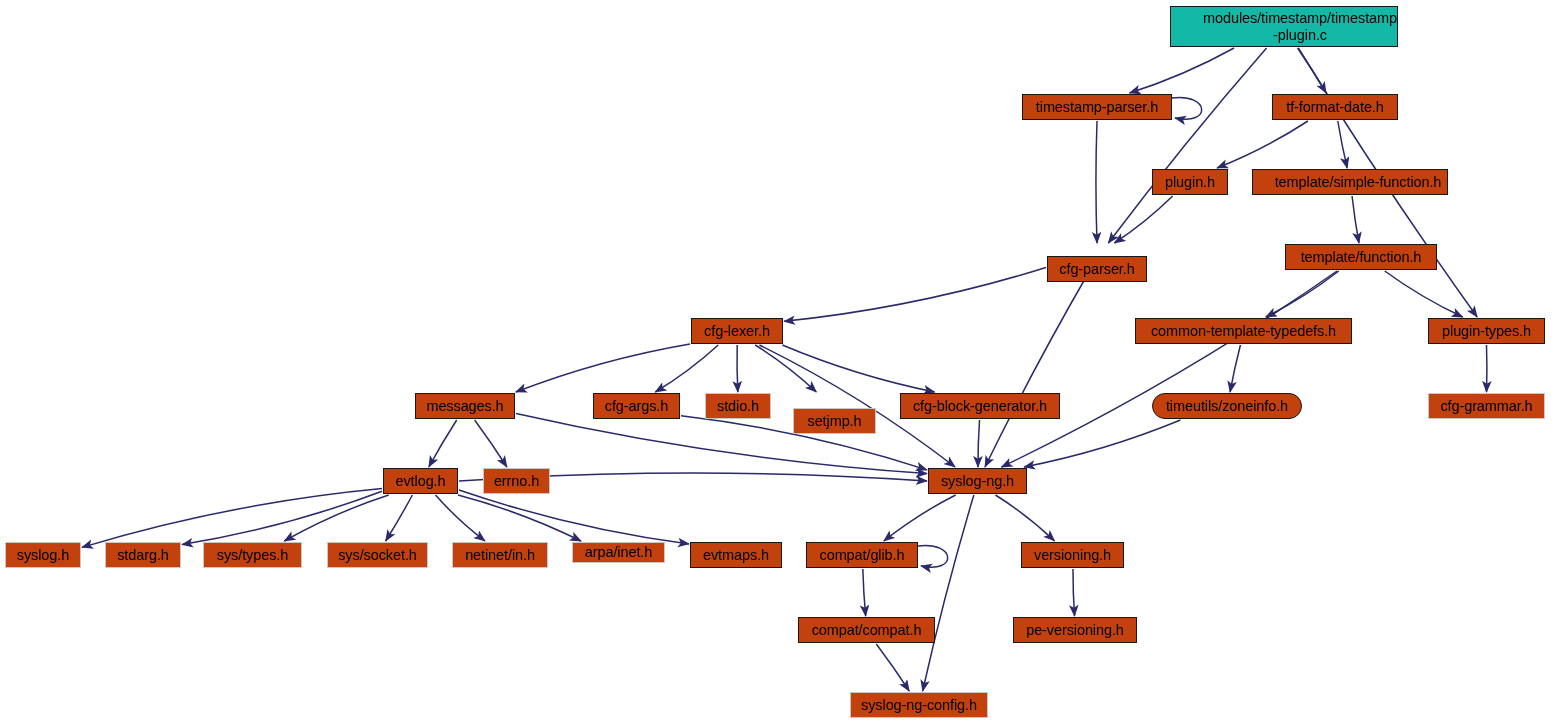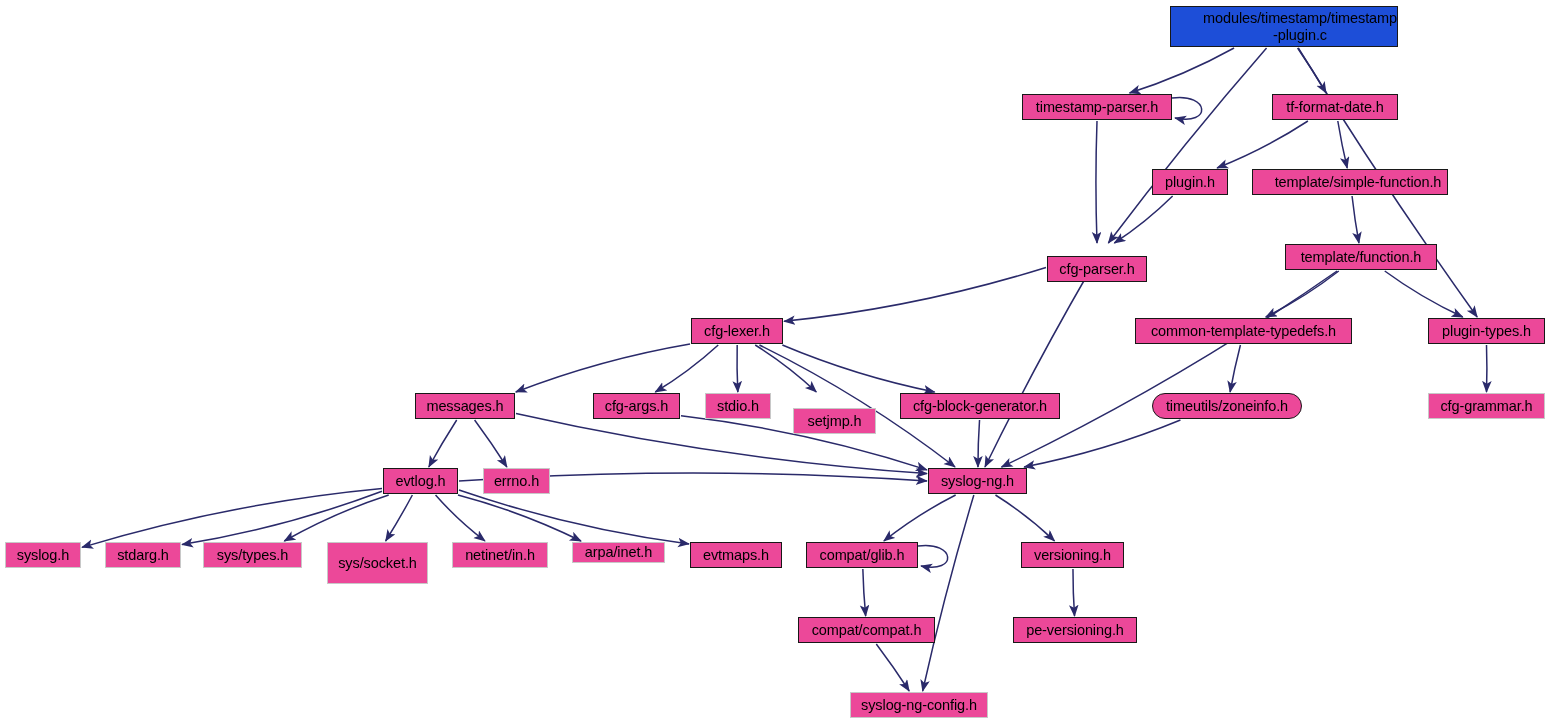--- a/index.html
+++ b/index.html
@@ -27,31 +27,31 @@
   .node {
     position: absolute;
     box-sizing: border-box;
     display: flex;
     align-items: center;
     justify-content: center;
     text-align: center;
     font-size: 14.5px;
     line-height: 1.12;
     color: #000000;
-    background: #ec4899;
+    background: #c2410c;
     border: 1px solid #c8c8c8;
     white-space: nowrap;
     letter-spacing: -0.1px;
   }
   .node.local {
     border: 1.6px solid #181818;
   }
   .node.root {
     border: 1.6px solid #181818;
-    background: #1d4ed8;
+    background: #14b8a6;
     white-space: normal;
     padding-left: 32px;
   }
   .node-label {
     display: block;
     padding: 0 4px;
   }
 </style>
 </head>
 <body>
@@ -170,21 +170,21 @@
     </div>
     <div class="node system" style="left: 5px; top: 542px; width: 76px; height: 26px;">
       <span class="node-label">syslog.h</span>
     </div>
     <div class="node system" style="left: 105px; top: 542px; width: 76px; height: 26px;">
       <span class="node-label">stdarg.h</span>
     </div>
     <div class="node system" style="left: 203px; top: 542px; width: 99px; height: 26px;">
       <span class="node-label">sys/types.h</span>
     </div>
-    <div class="node system" style="left: 327px; top: 542px; width: 101px; height: 42px;">
+    <div class="node system" style="left: 327px; top: 542px; width: 101px; height: 26px;">
       <span class="node-label">sys/socket.h</span>
     </div>
     <div class="node system" style="left: 452px; top: 542px; width: 96px; height: 26px;">
       <span class="node-label">netinet/in.h</span>
     </div>
     <div class="node system" style="left: 572px; top: 542px; width: 93px; height: 21px;">
       <span class="node-label">arpa/inet.h</span>
     </div>
     <div class="node local" style="left: 690px; top: 542px; width: 92px; height: 26px;">
       <span class="node-label">evtmaps.h</span>

